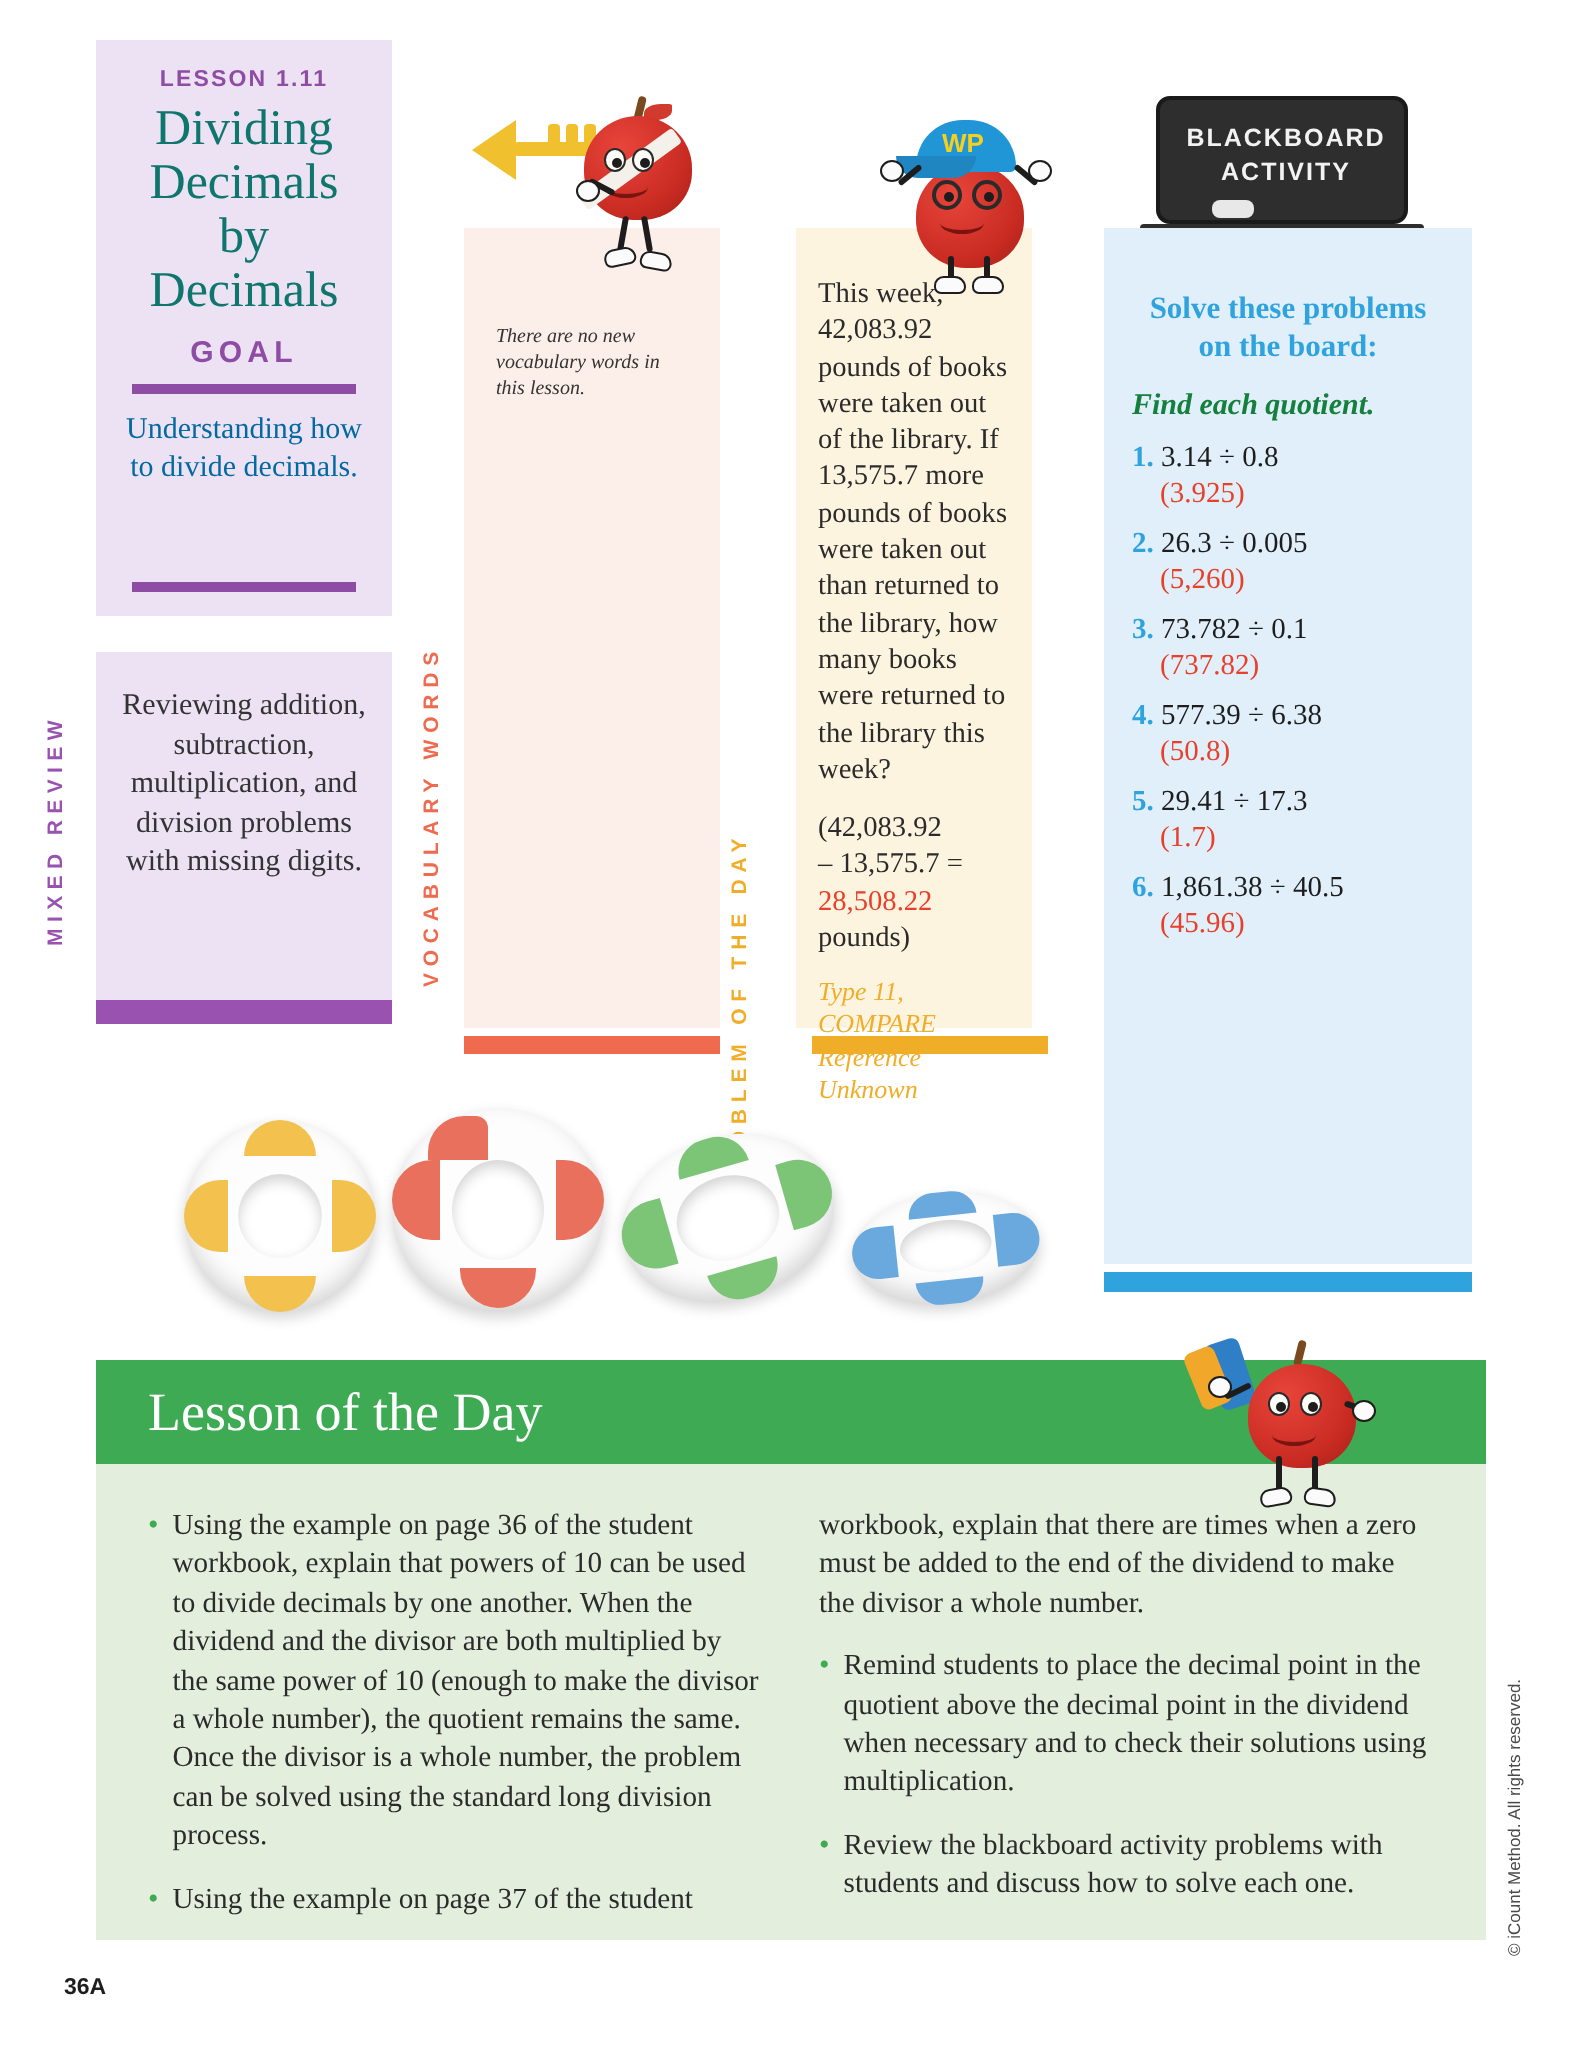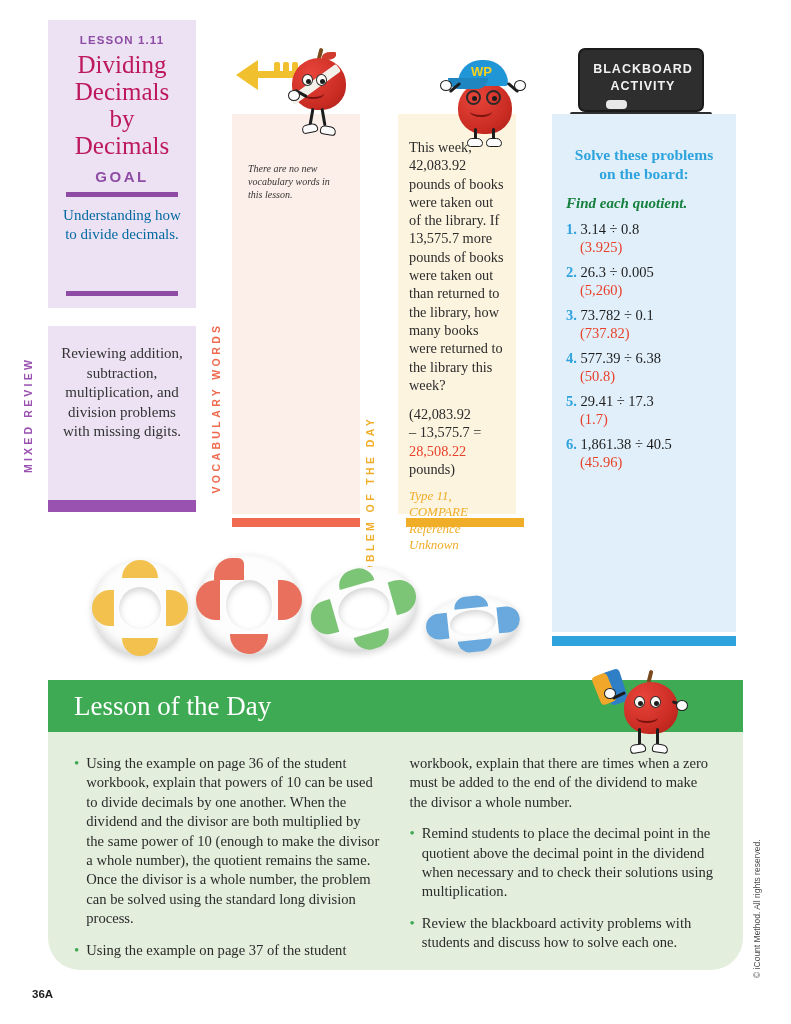--- a/index.html
+++ b/index.html
@@ -30,21 +30,21 @@
     font-weight: bold;
     font-size: 11.5px;
     letter-spacing: 1.1px;
     color: #8e4ca5;
     margin-bottom: 5px;
   }
   .lesson-title {
     font-family: "Liberation Serif", serif;
     font-size: 25px;
     line-height: 1.08;
-    color: #be185d;
+    color: #0f766e;
   }
   .goal-label {
     font-family: "Liberation Sans", sans-serif;
     font-weight: bold;
     font-size: 15px;
     letter-spacing: 2.6px;
     color: #8e4ca5;
     margin-top: 9px;
   }
   .goal-rule {
@@ -366,21 +366,20 @@
     box-shadow: inset 0 3px 7px rgba(0,0,0,0.18);
   }
   .ring-seg { position: absolute; }
 
   
   .lod {
     position: absolute;
     left: 48px; top: 680px;
     width: 695px; height: 290px;
     background: #e3eedd;
-    border-radius: 32px;
   }
   .lod-head {
     width: 695px; height: 52px;
     background: #3faa54;
     display: flex;
     align-items: center;
     padding-left: 26px;
   }
   .lod-title {
     font-family: "Liberation Serif", serif;

